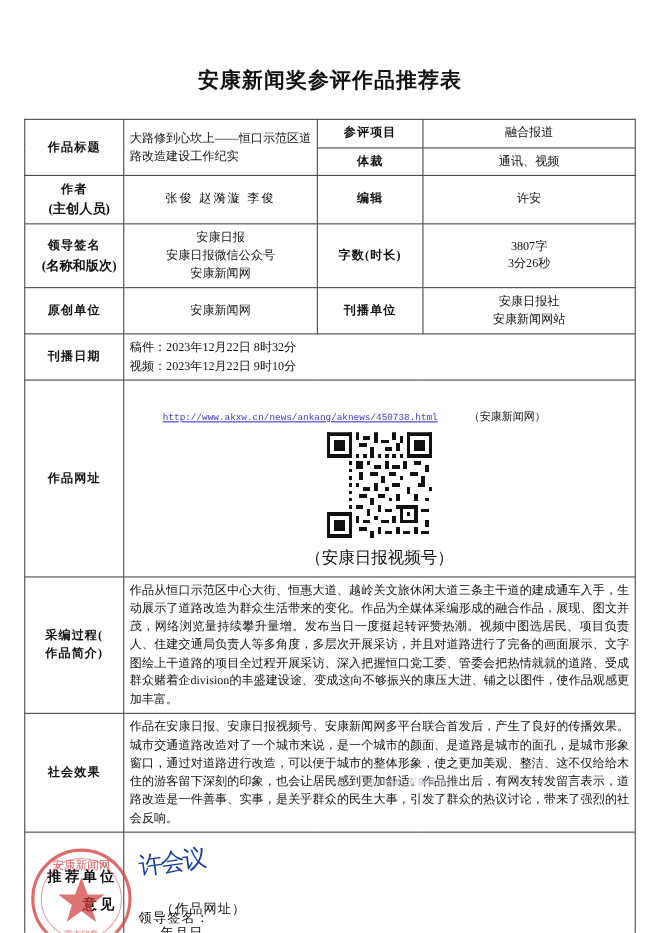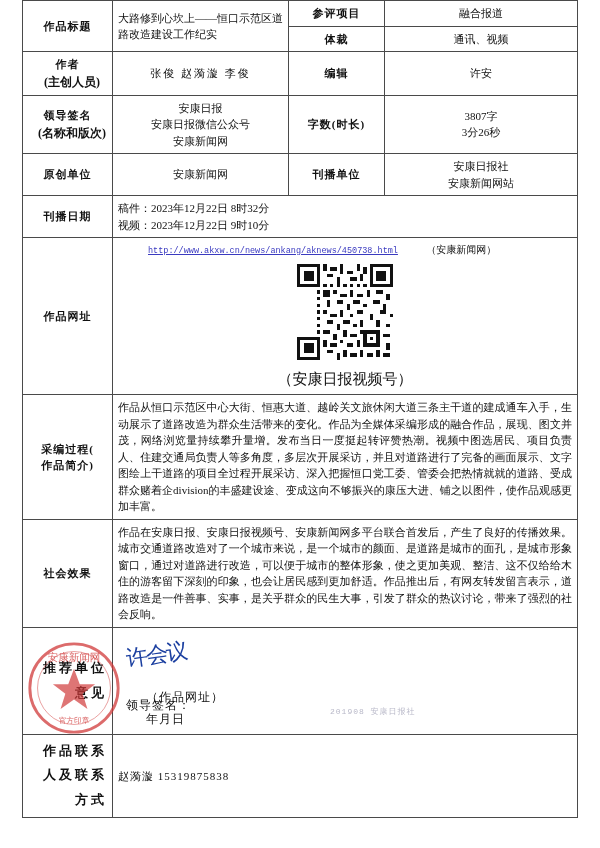--- a/index.html
+++ b/index.html
@@ -74,20 +74,21 @@
   .dates{
     font-size:10px;
     line-height:1.8;
     padding-left:30px;
     text-align:left;
   }
   .urlrow{
     font-size:9px;
     padding-left:30px;
     text-align:left;
+    margin-top:22px;
   }
   .urlrow .u{
     color:#3a3ac0;
     text-decoration:underline;
     font-family:"Liberation Mono","DejaVu Sans Mono",monospace;
     font-size:8.5px;
   }
   .urlrow .paren{
     margin-left:26px;
     font-family:"Liberation Serif",serif;
@@ -167,20 +168,21 @@
     color:#b8b8c8;
     font-family:"Liberation Mono",monospace;
     letter-spacing:1px;
   }
 </style>
 </head>
 <body>
 
 <div class="page">
 
+  <div class="doc-title">安康新闻奖参评作品推荐表</div>
 
   <table class="form">
     <colgroup>
       <col style="width:90px">
       <col style="width:176px">
       <col style="width:96px">
       <col>
     </colgroup>
 
     <tbody>

